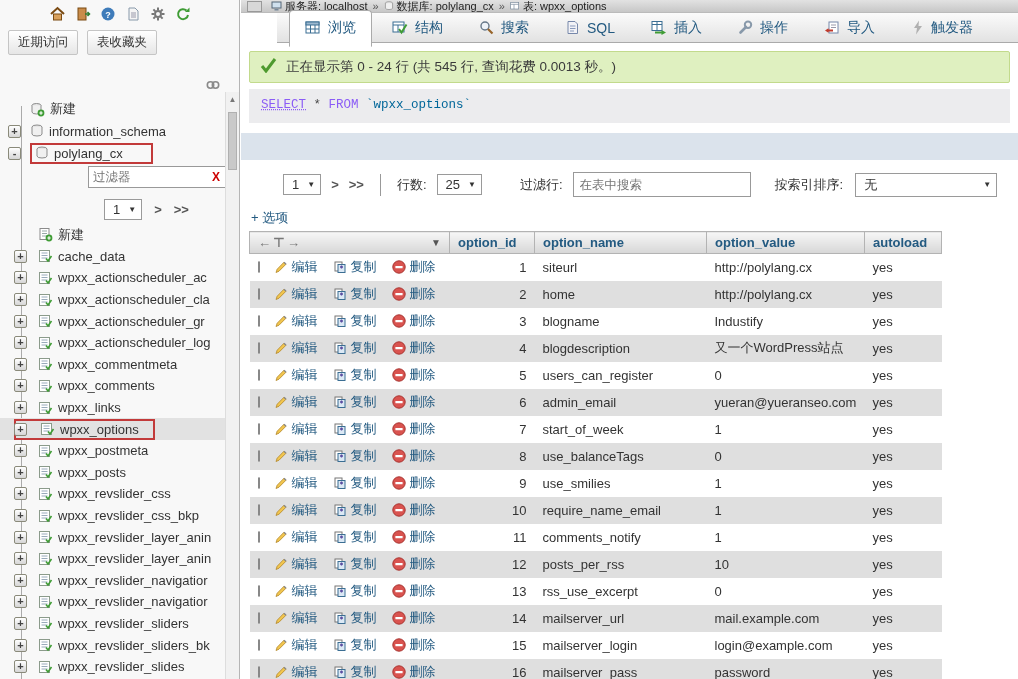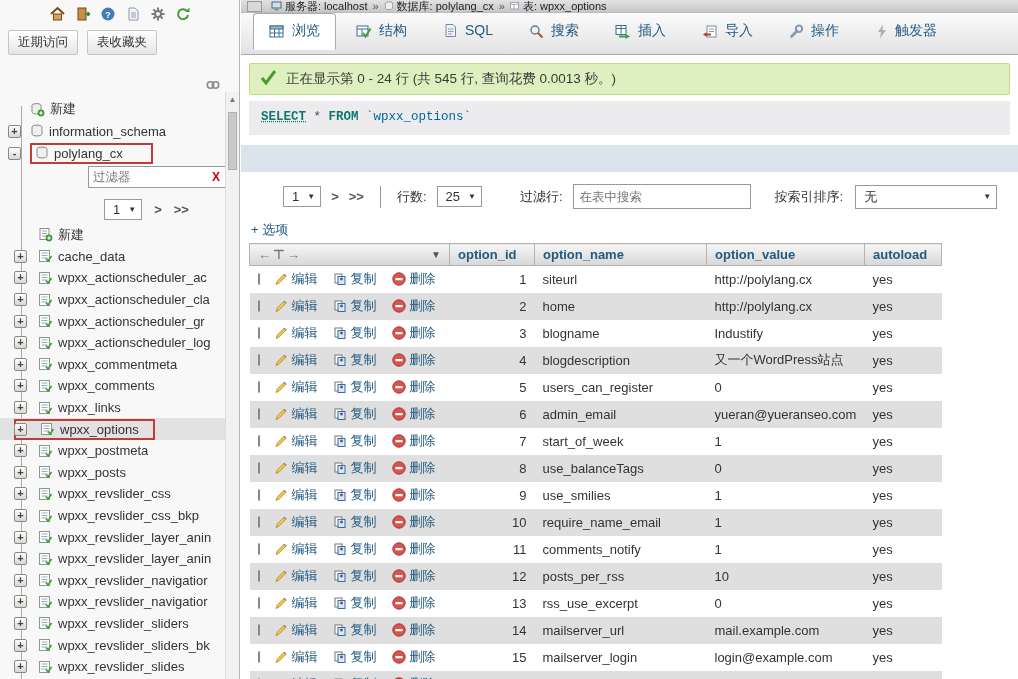--- a/index.html
+++ b/index.html
@@ -41,27 +41,27 @@
   #side-scroll .up { text-align:center; font-size:8px; color:#777; padding-top:3px; cursor:pointer; }
   #side-scroll .thumb { position:absolute; left:2px; right:2px; top:20px; height:58px; background:#c9c9c9; border:1px solid #b0b0b0; cursor:grab; }
 
   
   #main { position:absolute; left:241px; top:0; width:777px; height:679px; background:#fff; overflow:hidden; }
   #breadcrumb { height:13px; background:linear-gradient(#e2e2e2,#c7c7c7); border-bottom:1px solid #bbb; display:flex; align-items:center; gap:5px; font-size:11px; color:#222; padding-left:6px; white-space:nowrap; overflow:hidden; }
   .console-tab { width:15px; height:11px; background:#d8d8d8; border:1px solid #999; margin-right:4px; cursor:pointer; }
   .crumb { display:inline-flex; align-items:center; gap:3px; cursor:pointer; }
   .crumb-sep { color:#555; }
 
-  #tabbar { height:42px; background:linear-gradient(#fbfbfb,#e2e2e2); border-bottom:1px solid #aaa; display:flex; align-items:flex-start; padding-left:12px; gap:4px; }
+  #tabbar { height:30px; background:linear-gradient(#fbfbfb,#e2e2e2); border-bottom:1px solid #aaa; display:flex; align-items:center; padding-left:12px; gap:4px;margin-left:36px; }
   .tab { display:flex; align-items:center; gap:7px; padding:8px 15px 9px 15px; font-size:14px; color:#235a81; cursor:pointer; border:1px solid transparent; border-bottom:none; }
   .tab.active { background:#fff; border:1px solid #aaa; border-bottom:1px solid #fff; border-radius:4px 4px 0 0; margin-bottom:-1px; }
 
   #msgbar { margin:8px 8px 6px 8px; background:#dff0c0; border:1px solid #c2da8c; border-radius:2px; padding:6px 10px; display:flex; align-items:center; gap:9px; font-size:13.5px; color:#3a3a3a; }
   #sqlbox { margin:0 8px; background:#ececee; padding:9px 12px 11px 12px; font-family:"Liberation Mono","DejaVu Sans Mono",monospace; font-size:12.5px; }
-  #sqlbox .kw { color:#0f766e; font-weight:bold; }
+  #sqlbox .kw { color:#8b5cf6; font-weight:normal; }
   #sqlbox .kw.u { text-decoration:underline dotted; cursor:pointer; }
   #sqlbox .tbl { color:#006699; }
   #blueband { margin-top:10px; height:27px; background:#dbe3ec; }
 
   #pagerow { display:flex; align-items:center; gap:10px; padding:12px 0 10px 42px; }
   .sep-bar { width:0; height:22px; border-left:1px solid #999; margin:0 6px; }
   #pagerow label { color:#333; }
   .filter-input { width:178px; height:25px; border:1px solid #999; padding:0 6px; font-size:12.5px; color:#444; font-family:inherit; }
   .sort-select { width:142px; margin-left:2px; }
 
@@ -542,69 +542,69 @@
               <line x1="1" y1="5" x2="12" y2="5" stroke="#3b6e93"></line>
               <line x1="6" y1="5" x2="6" y2="12" stroke="#3b6e93"></line>
               <path d="M7 9 l2.5 3.5 l5 -8" stroke="#3f9c35" stroke-width="2" fill="none"></path>
             </svg>
           </span>
           <span>结构</span>
         </div>
         <div class="tab">
           <span style="display: inline-flex;">
             <svg width="15" height="15" viewBox="0 0 15 15">
+              <circle cx="6" cy="6" r="4" fill="#eef3f8" stroke="#667788" stroke-width="1.4"></circle>
+              <line x1="9" y1="9" x2="13.5" y2="13.5" stroke="#97642a" stroke-width="2.2"></line>
+            </svg>
+          </span>
+          <span>搜索</span>
+        </div>
+        <div class="tab">
+          <span style="display: inline-flex;">
+            <svg width="15" height="15" viewBox="0 0 15 15">
               <path d="M3 1.5 h7 l2.5 2.5 v9.5 h-9.5 z" fill="#f2f2f6" stroke="#7788aa"></path>
               <line x1="5" y1="6" x2="10.5" y2="6" stroke="#8899bb"></line>
               <line x1="5" y1="8.5" x2="10.5" y2="8.5" stroke="#8899bb"></line>
               <line x1="5" y1="11" x2="9" y2="11" stroke="#8899bb"></line>
             </svg>
           </span>
           <span>SQL</span>
-        </div>
-        <div class="tab">
-          <span style="display: inline-flex;">
-            <svg width="15" height="15" viewBox="0 0 15 15">
-              <circle cx="6" cy="6" r="4" fill="#eef3f8" stroke="#667788" stroke-width="1.4"></circle>
-              <line x1="9" y1="9" x2="13.5" y2="13.5" stroke="#97642a" stroke-width="2.2"></line>
-            </svg>
-          </span>
-          <span>搜索</span>
         </div>
         <div class="tab">
           <span style="display: inline-flex;">
             <svg width="16" height="15" viewBox="0 0 16 15">
               <rect x="1" y="1.5" width="10" height="9" fill="#fff" stroke="#3b6e93"></rect>
               <line x1="1" y1="4.5" x2="11" y2="4.5" stroke="#3b6e93"></line>
               <line x1="6" y1="1.5" x2="6" y2="10.5" stroke="#3b6e93"></line>
               <path d="M4 12.5 h7" stroke="#3f9c35" stroke-width="2"></path>
               <path d="M15 12.5 l-4.5 -2.5 v5 z" fill="#3f9c35"></path>
             </svg>
           </span>
           <span>插入</span>
         </div>
         <div class="tab">
           <span style="display: inline-flex;">
+            <svg width="15" height="15" viewBox="0 0 15 15">
+              <path d="M2.5 12.5 L8 7" stroke="#8899aa" stroke-width="2.6" stroke-linecap="round"></path>
+              <circle cx="10" cy="4.8" r="3.2" fill="none" stroke="#8899aa" stroke-width="2"></circle>
+            </svg>
+          </span>
+          <span>操作</span>
+        </div>
+        <div class="tab">
+          <span style="display: inline-flex;">
             <svg width="16" height="15" viewBox="0 0 16 15">
               <rect x="5" y="2" width="9" height="11" fill="#fff" stroke="#7788aa"></rect>
               <line x1="7" y1="5" x2="12" y2="5" stroke="#99a"></line>
               <line x1="7" y1="7.5" x2="12" y2="7.5" stroke="#99a"></line>
               <path d="M9 10.5 h-5.5" stroke="#c0392b" stroke-width="2"></path>
               <path d="M1 10.5 l3.5 -2.2 v4.4 z" fill="#c0392b"></path>
             </svg>
           </span>
           <span>导入</span>
-        </div>
-        <div class="tab">
-          <span style="display: inline-flex;">
-            <svg width="15" height="15" viewBox="0 0 15 15">
-              <path d="M2.5 12.5 L8 7" stroke="#8899aa" stroke-width="2.6" stroke-linecap="round"></path>
-              <circle cx="10" cy="4.8" r="3.2" fill="none" stroke="#8899aa" stroke-width="2"></circle>
-            </svg>
-          </span>
-          <span>操作</span>
         </div>
         <div class="tab">
           <span style="display: inline-flex;">
             <svg width="13" height="15" viewBox="0 0 13 15">
               <path d="M8 0.5 L3 8 h3 L5 14.5 L11 6 H7.5 Z" fill="#b0b0b0"></path>
             </svg>
           </span>
           <span>触发器</span>
         </div>
       </div>

